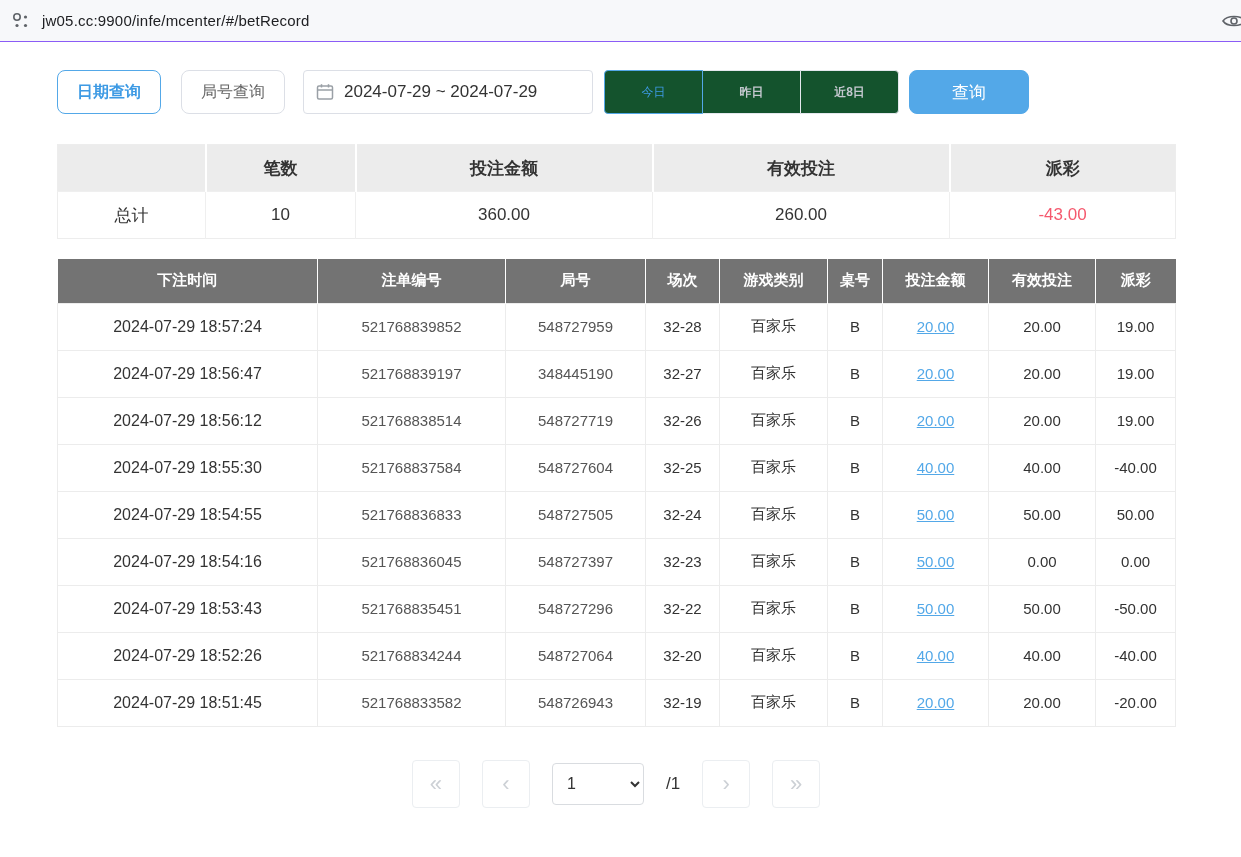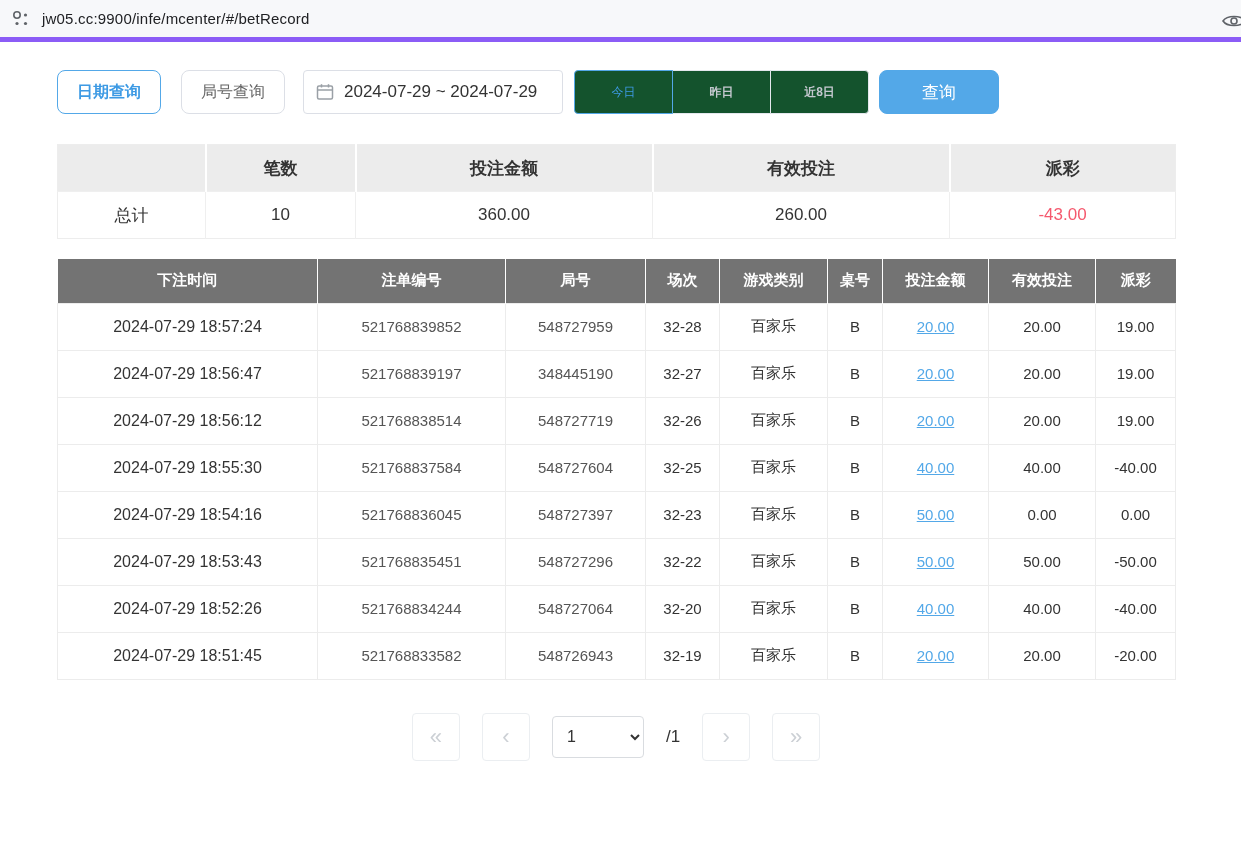--- a/index.html
+++ b/index.html
@@ -1,35 +1,35 @@
 <!DOCTYPE html>
 <html><head>
 <meta charset="utf-8">
 <style>
   * { margin:0; padding:0; box-sizing:border-box; }
   html,body { width:1241px; height:857px; overflow:hidden; background:#fff;
     font-family:"Liberation Sans", sans-serif; color:#333; }
 
   
-  .urlbar { height:42px; background:#f7f8fa; border-bottom:5px solid #8b5cf6;
+  .urlbar { height:42px; background:#f7f8fa; border-bottom:1px solid #8b5cf6;
     display:flex; align-items:center; padding:0 8px; position:relative; }
   .urlbar-icon { width:26px; height:26px; display:flex; align-items:center; justify-content:center; margin-right:8px; }
   .url-text { font-size:15px; color:#202124; letter-spacing:.2px; }
   .urlbar-right { position:absolute; right:-6px; top:8px; }
 
   
   .content { padding:28px 66px 0 57px; }
 
   
   .toolbar { display:flex; align-items:center; }
   .btn { height:44px; border-radius:8px; background:#fff; font-size:16px;
     display:inline-flex; align-items:center; justify-content:center; cursor:pointer; }
   .btn-blue-outline { border:1px solid #53a8e8; color:#3d9ae4; font-weight:bold; width:104px; }
   .btn-gray-outline { border:1px solid #dcdfe6; color:#666; width:104px; margin-left:20px; }
-  .datepicker { margin-left:18px; width:260px; height:44px; border:1px solid #dcdfe6; border-radius:4px;
+  .datepicker { margin-left:18px; width:290px; height:44px; border:1px solid #dcdfe6; border-radius:4px;
     display:flex; align-items:center; padding:0 12px; background:#fff; cursor:pointer; }
   .datepicker .cal { margin-right:10px; display:flex; }
   .datepicker .range { font-size:17px; color:#333; white-space:nowrap; }
   .btn-group { display:flex; margin-left:11px; }
   .btn-group .gbtn { width:99px; height:44px; background:#14532d; border:1px solid #e4e7ed;
     font-size:12px; display:flex; align-items:center; justify-content:center; cursor:pointer; margin-left:-1px; }
   .btn-group .gbtn:first-child { margin-left:0; border-radius:4px 0 0 4px; }
   .btn-group .gbtn:last-child { border-radius:0 4px 4px 0; }
   .btn-group .gbtn.active { border:1px solid #53a8e8; color:#3d9ae4; z-index:2; }
   .btn-group .gbtn.idle { color:#c4c8cf;font-weight:bold; }
@@ -209,20 +209,31 @@
           <td class="cell-bet_no">521768837584</td>
           <td class="cell-round_no">548727604</td>
           <td class="cell-session">32-25</td>
           <td class="cell-game">百家乐</td>
           <td class="cell-table">B</td>
           <td class="cell-amount"><a class="amount-link">40.00</a></td>
           <td class="cell-valid">40.00</td>
           <td class="cell-payout neg">-40.00</td>
         </tr>
         <tr>
+          <td class="cell-time">2024-07-29 18:54:55</td>
+          <td class="cell-bet_no">521768836833</td>
+          <td class="cell-round_no">548727505</td>
+          <td class="cell-session">32-24</td>
+          <td class="cell-game">百家乐</td>
+          <td class="cell-table">B</td>
+          <td class="cell-amount"><a class="amount-link">50.00</a></td>
+          <td class="cell-valid">50.00</td>
+          <td class="cell-payout">50.00</td>
+        </tr>
+        <tr>
           <td class="cell-time">2024-07-29 18:54:16</td>
           <td class="cell-bet_no">521768836045</td>
           <td class="cell-round_no">548727397</td>
           <td class="cell-session">32-23</td>
           <td class="cell-game">百家乐</td>
           <td class="cell-table">B</td>
           <td class="cell-amount"><a class="amount-link">50.00</a></td>
           <td class="cell-valid">0.00</td>
           <td class="cell-payout">0.00</td>
         </tr>

